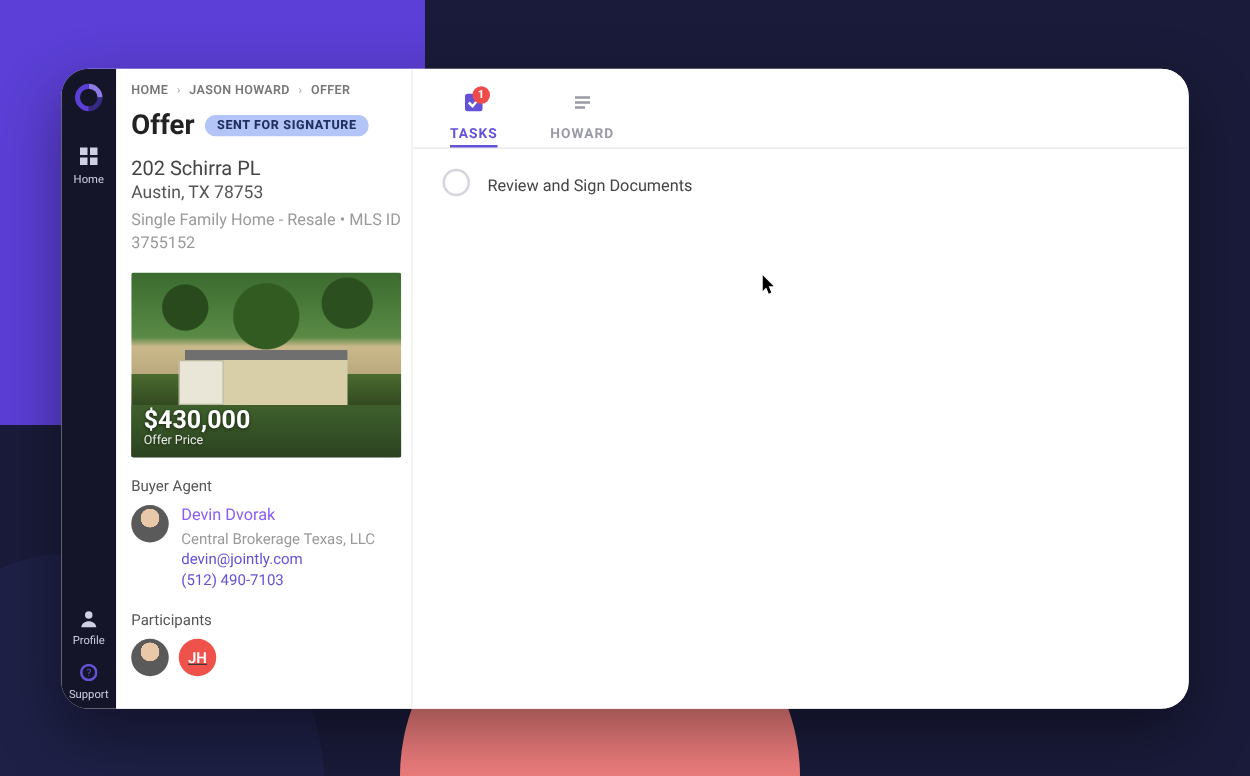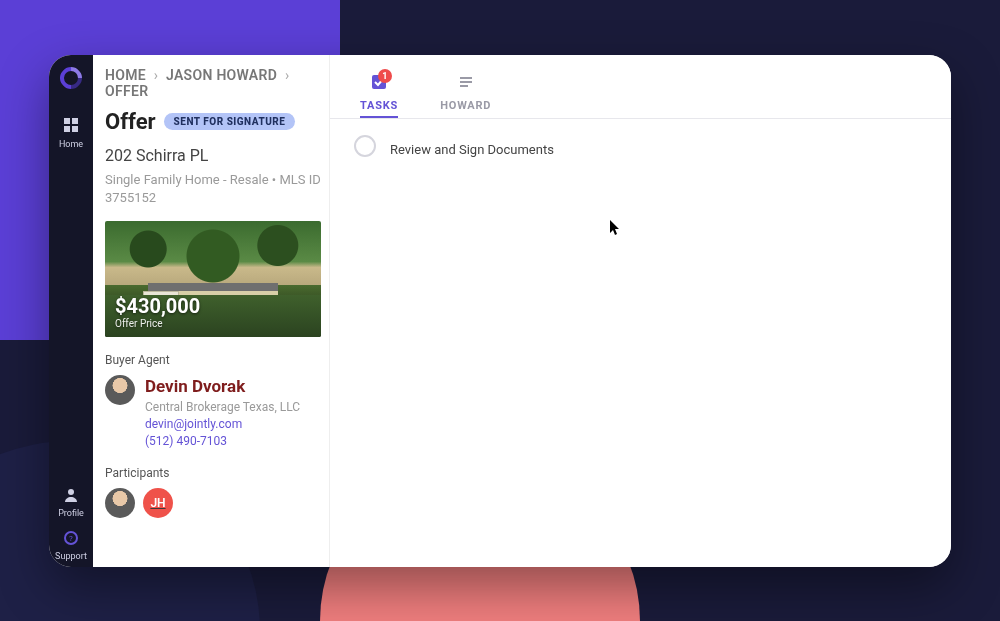--- a/index.html
+++ b/index.html
@@ -77,40 +77,40 @@
     flex: 1; display: flex; background: #fff;
   }
 
   
   .left {
     width: 236px;
     padding: 12px 8px 12px 12px;
     color: #3a3a3a;
     overflow: hidden;
   }
-  .breadcrumb { font-size: 14px; font-weight: 600; color: #777; letter-spacing: .3px; text-transform: uppercase; }
+  .breadcrumb { font-size: 10px; font-weight: 600; color: #777; letter-spacing: .3px; text-transform: uppercase; }
   .breadcrumb span.sep { margin: 0 4px; color: #aaa; font-weight: 400; }
   .breadcrumb .crumb { cursor: pointer; }
   .title-row { display: flex; align-items: center; margin-top: 10px; gap: 8px; }
   .title { font-size: 22px; font-weight: 700; color: #222; }
   .badge {
     background: #b3c4f7;
     color: #20305f;
     font-size: 10px; font-weight: 800;
     letter-spacing: .5px;
     padding: 3px 10px;
     border-radius: 12px;
   }
   .addr1 { margin-top: 12px; font-size: 16px; color: #444; }
   .addr2 { font-size: 14px; color: #555; margin-top: 2px; }
   .meta { font-size: 13px; color: #9a9a9a; margin-top: 6px; line-height: 1.4; }
 
   .property-photo {
     margin-top: 14px;
-    width: 216px; height: 116px;
+    width: 216px; height: 148px;
     border-radius: 2px;
     position: relative;
     overflow: hidden;
     background:
       linear-gradient(to bottom, rgba(0,0,0,0) 55%, rgba(0,0,0,.65) 100%),
       linear-gradient(to bottom, #3b6b2f 0%, #5a8a45 35%, #c9b98a 40%, #b9a97d 55%, #4a6b2f 55%, #3a5226 100%);
   }
   .tree {
     position: absolute; top: 0; left: 0; right: 0; height: 70px;
     background: radial-gradient(circle at 20% 40%, #284a1d 18px, transparent 19px),
@@ -139,21 +139,21 @@
   .price-label { font-size: 10px; opacity: .9; }
 
   .section-label { font-size: 12px; color: #555; margin-top: 16px; }
   .agent-row { display: flex; gap: 10px; margin-top: 8px; }
   .avatar {
     width: 30px; height: 30px; border-radius: 50%;
     background: radial-gradient(circle at 50% 35%, #e8c8a8 30%, #5a5a5a 31%);
     flex-shrink: 0;
   }
   .agent-info { font-size: 12px; line-height: 1.4; }
-  .agent-name { font-size: 17px; color: #7f1d1d; font-weight: 700; }
+  .agent-name { font-size: 13px; color: #8b5cf6; font-weight: 400; }
   .agent-company { color: #9a9a9a; }
   .agent-link { color: #6453d6; cursor: pointer; }
 
   .participants-row { display: flex; gap: 8px; margin-top: 8px; text-decoration: underline; }
   .participants-row .avatar { cursor: pointer; }
   .avatar.initials {
     background: #ef524a; color: #fff;
     display: flex; align-items: center; justify-content: center;
     font-size: 12px; font-weight: 600;
   }
@@ -254,20 +254,21 @@
           <span class="sep">›</span>
           <span>OFFER</span>
         </div>
 
         <div class="title-row">
           <div class="title">Offer</div>
           <div class="badge">SENT FOR SIGNATURE</div>
         </div>
 
         <div class="addr1">202 Schirra PL</div>
+        <div class="addr2">Austin, TX 78753</div>
         <div class="meta">Single Family Home - Resale • MLS ID 3755152</div>
 
         <div class="property-photo">
           <div class="tree"></div>
           <div class="house"></div>
           <div class="garage"></div>
           <div class="lawn"></div>
           <div class="price-overlay">
             <div class="price">$430,000</div>
             <div class="price-label">Offer Price</div>

